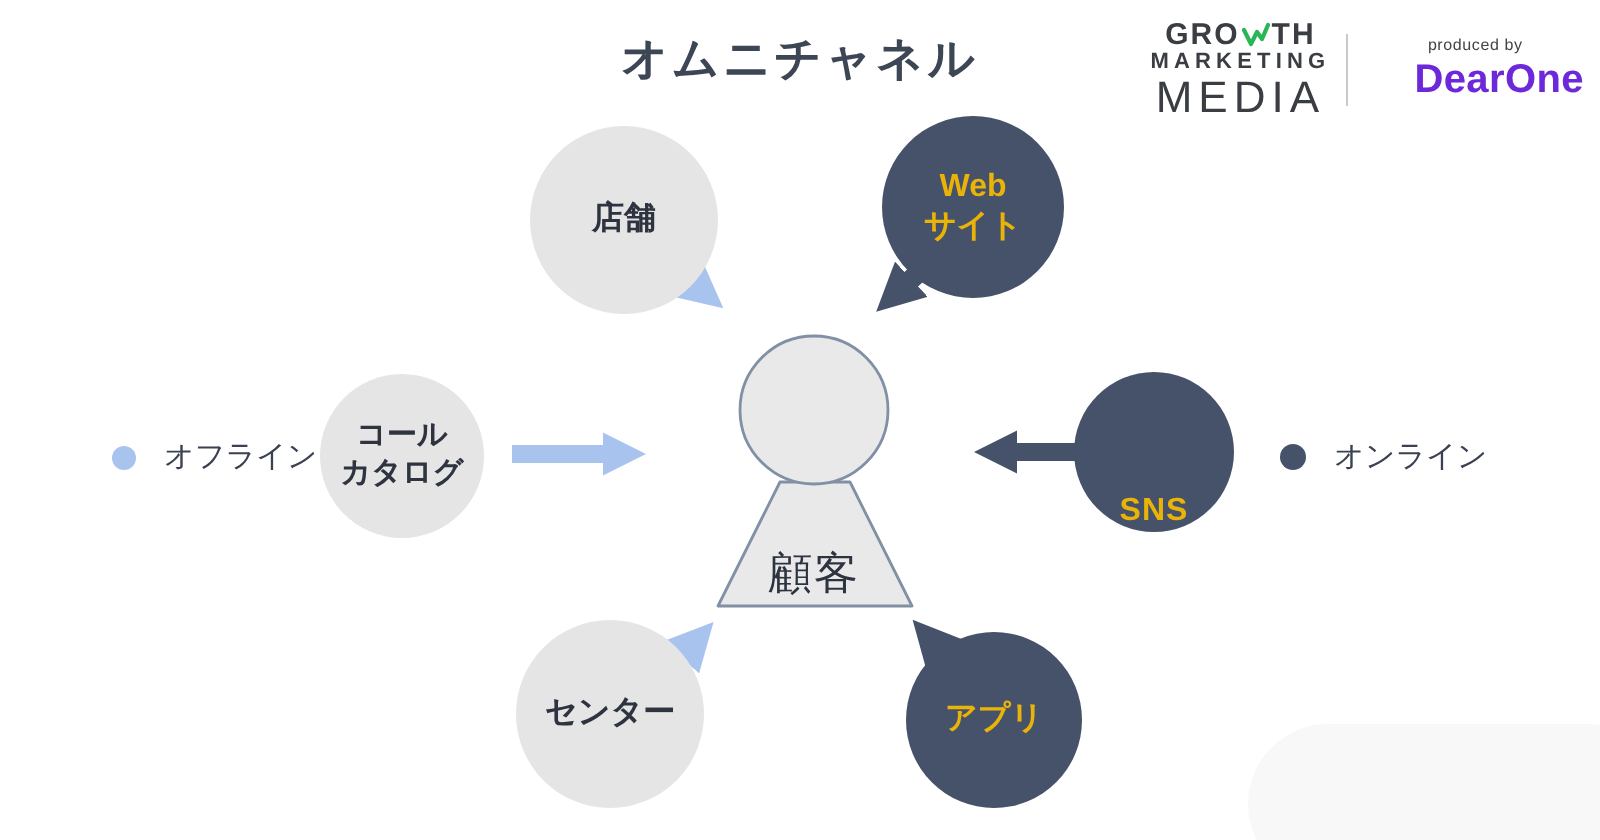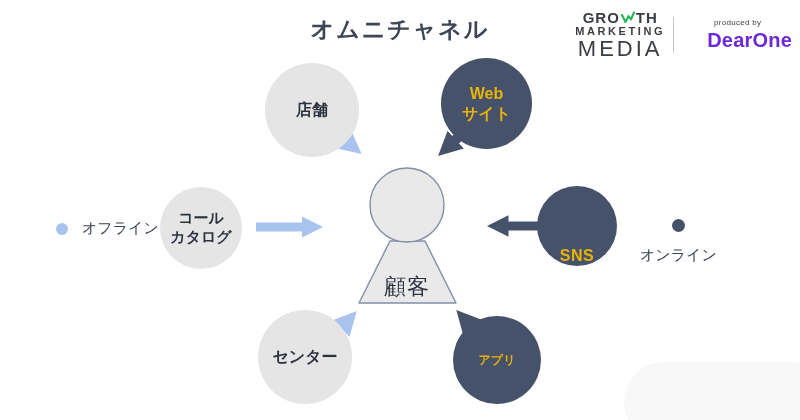--- a/index.html
+++ b/index.html
@@ -31,31 +31,31 @@
     display:flex;align-items:center;justify-content:center;text-align:center;
     font-weight:700;line-height:1.25;
   }
   .node.offline{background:#e5e5e5;color:#2e3340;}
   .node.online{background:#46526a;color:#eab308;}
   .n-store   {left:265px;top:63px; width:94px;height:94px;font-size:16px;}
   .n-website {left:441px;top:58px; width:91px;height:91px;font-size:16px;}
   .n-call    {left:160px;top:187px;width:82px;height:82px;font-size:15px;}
   .n-sns     {left:537px;top:186px;width:80px;height:80px;font-size:16px;letter-spacing:0.5px;align-items:flex-end;}
   .n-catalog {left:258px;top:310px;width:94px;height:94px;font-size:16px;}
-  .n-app     {left:453px;top:316px;width:88px;height:88px;font-size:12px;}
+  .n-app     {left:453px;top:316px;width:88px;height:88px;font-size:16px;}
   
   .customer-label{
     position:absolute;left:367px;top:272px;width:80px;text-align:center;
     font-size:22px;font-weight:500;color:#2e3340;letter-spacing:1px;
   }
   
   .legend{position:absolute;display:flex;align-items:center;gap:14px;
     font-size:15px;color:#3a4150;font-family:Liberation Mono, monospace;}
   .legend-offline{left:56px;top:219px;}
-  .legend-online{left:640px;top:219px;flex-direction:column;}
+  .legend-online{left:640px;top:219px;}
   .dot{border-radius:50%;display:inline-block;}
   .dot-offline{width:12px;height:12px;background:#a9c3ef;}
   .dot-online{width:13px;height:13px;background:#46526a;}
   
   .corner-blob{
     position:absolute;right:-34px;bottom:-22px;width:210px;height:80px;
     background:#f8f8f9;border-radius:40px;
   }
 </style>
 </head>

